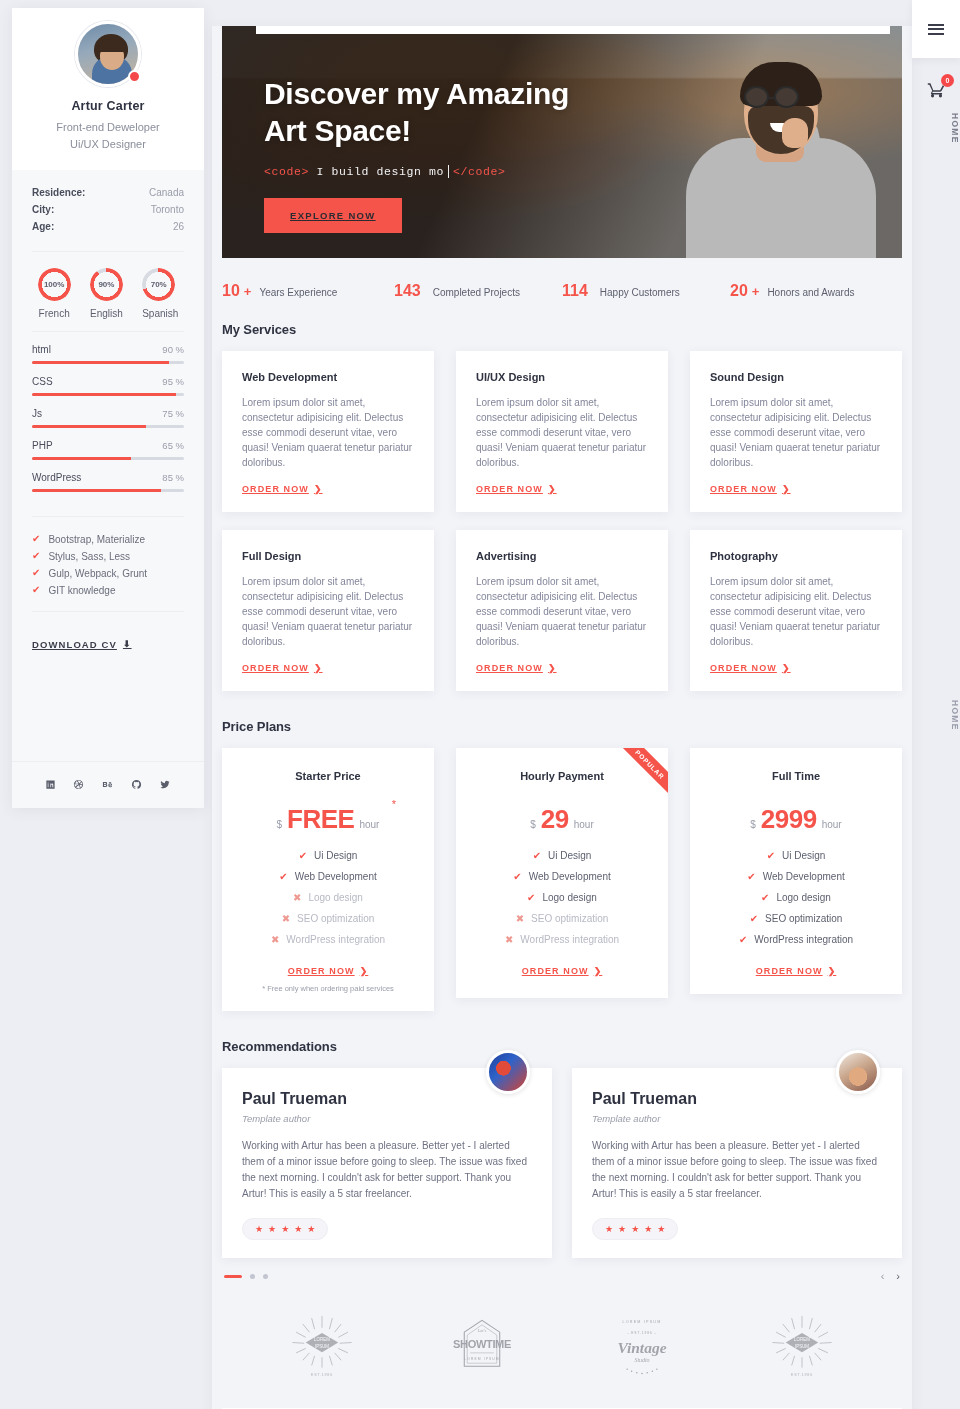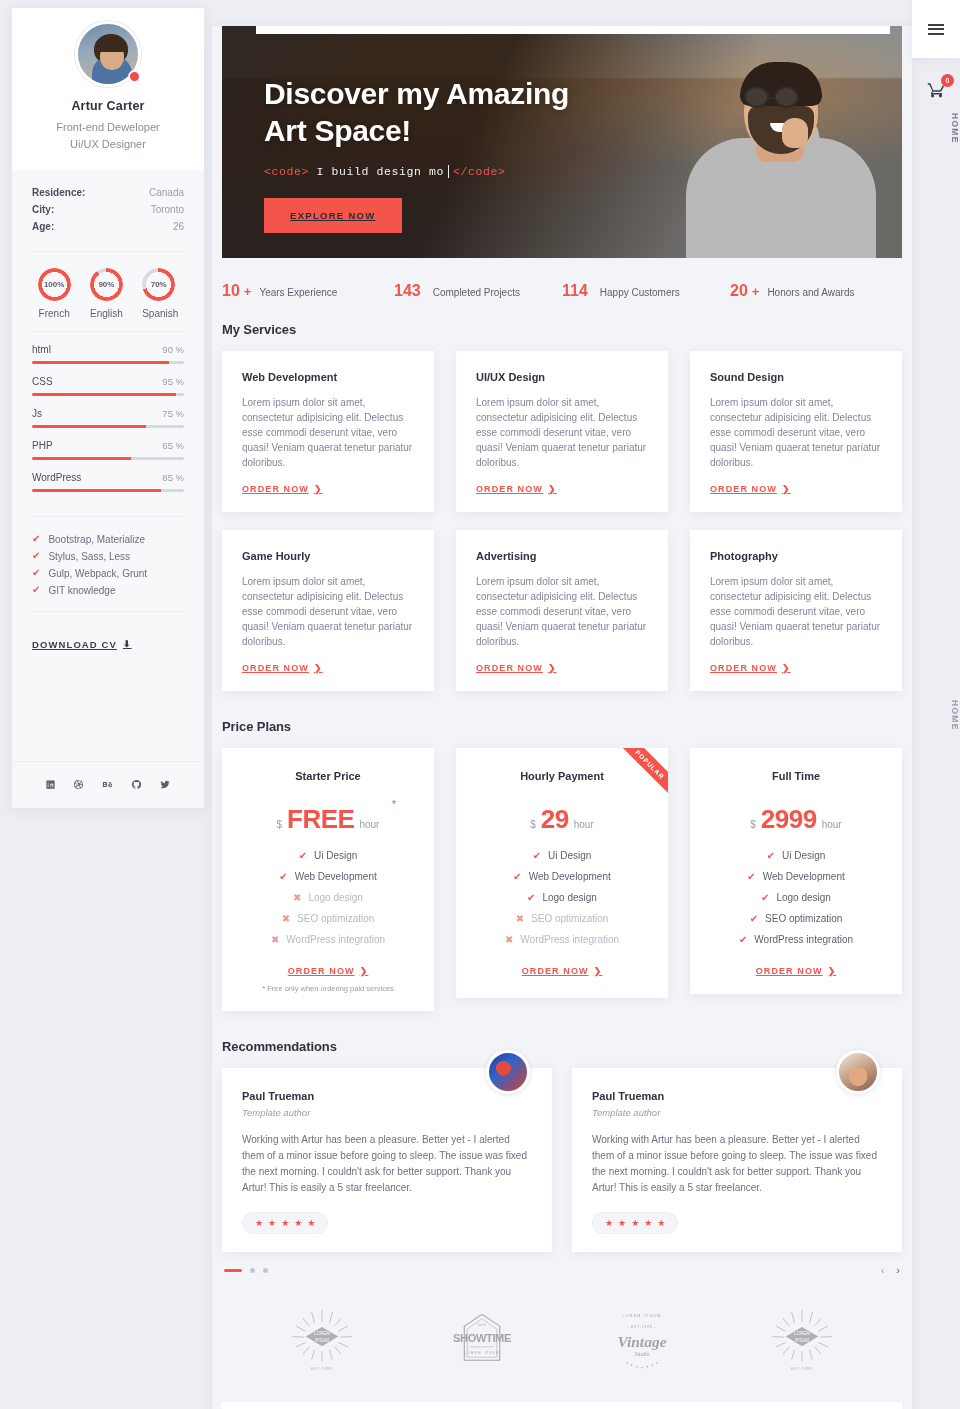--- a/index.html
+++ b/index.html
@@ -170,21 +170,21 @@
   .feat .m{ color:#F5544B; font-size:10px; line-height:1;}
   .feat.off .m{ color:#EE9A92; }
   .price-link{ margin-top:16px; font-size:9px; font-weight:700; letter-spacing:1.1px; color:#F5544B; display:flex; align-items:center; justify-content:center; gap:5px;}
   .price-note{ margin-top:8px; font-size:7.5px; color:#9A9DAA; }
 
   .recs{ display:flex; gap:20px; padding: 14px 10px 0; }
   .rec{ flex:1; background:#fff; box-shadow:0 2px 10px rgba(60,60,90,.07); padding: 22px 20px 18px; position:relative; }
   .rec-ava{ position:absolute; right:22px; top:-18px; width:44px; height:44px; border-radius:50%; border:3px solid #fff; box-shadow:0 1px 5px rgba(0,0,0,.12); overflow:hidden;}
   .rec-ava.a{ background: radial-gradient(circle at 38% 40%, #e24a3a 0 22%, transparent 23%), linear-gradient(135deg,#1f3f9c 0%,#2f63c9 40%,#d6422f 100%); }
   .rec-ava.b{ background: radial-gradient(circle at 50% 62%, #e0a97f 0 30%, transparent 31%), linear-gradient(150deg,#efe7df 0%,#c9a68c 45%,#8a5a4a 100%); }
-  .rec-name{ font-size:11px; font-weight:700; color:#2F3241;}
+  .rec-name{ font-size:16px; font-weight:700; color:#2F3241;}
   .rec-role{ font-size:9.5px; color:#9A9DAA; font-style:italic; margin-top:5px;}
   .rec-text{ font-size:10px; color:#6E7183; line-height:1.6; margin-top:14px;}
   .stars{ margin-top:16px; display:inline-flex; gap:5px; background:#F5F5F9; border:1px solid #EDEEF2; border-radius:12px; padding:5px 12px;}
   .stars span{ color:#F5544B; font-size:9px; }
 
   .carousel{ display:flex; align-items:center; justify-content:space-between; padding: 12px 12px 0; }
   .dots{ display:flex; align-items:center; gap:8px; }
   .dot{ width:5px; height:5px; border-radius:50%; background:#C2C5D0;}
   .dot.active{ width:18px; height:3px; border-radius:2px; background:#F5544B;}
   .arrows{ display:flex; gap:12px; color:#9A9DAA; font-size:11px; }
@@ -440,21 +440,21 @@
           <div class="card-text">Lorem ipsum dolor sit amet, consectetur adipisicing elit. Delectus esse commodi deserunt vitae, vero quasi! Veniam quaerat tenetur pariatur doloribus.</div>
           <a class="card-link" href="#">
               <span>ORDER NOW</span>
               <span>❯</span>
             </a>
         </div>
       </section>
 
       <section class="cards" style="padding-top:18px">
         <div class="card">
-          <div class="card-title">Game Hourly</div>
+          <div class="card-title">Full Design</div>
           <div class="card-text">Lorem ipsum dolor sit amet, consectetur adipisicing elit. Delectus esse commodi deserunt vitae, vero quasi! Veniam quaerat tenetur pariatur doloribus.</div>
           <a class="card-link" href="#">
               <span>ORDER NOW</span>
               <span>❯</span>
             </a>
         </div>
         <div class="card">
           <div class="card-title">Advertising</div>
           <div class="card-text">Lorem ipsum dolor sit amet, consectetur adipisicing elit. Delectus esse commodi deserunt vitae, vero quasi! Veniam quaerat tenetur pariatur doloribus.</div>
           <a class="card-link" href="#">

